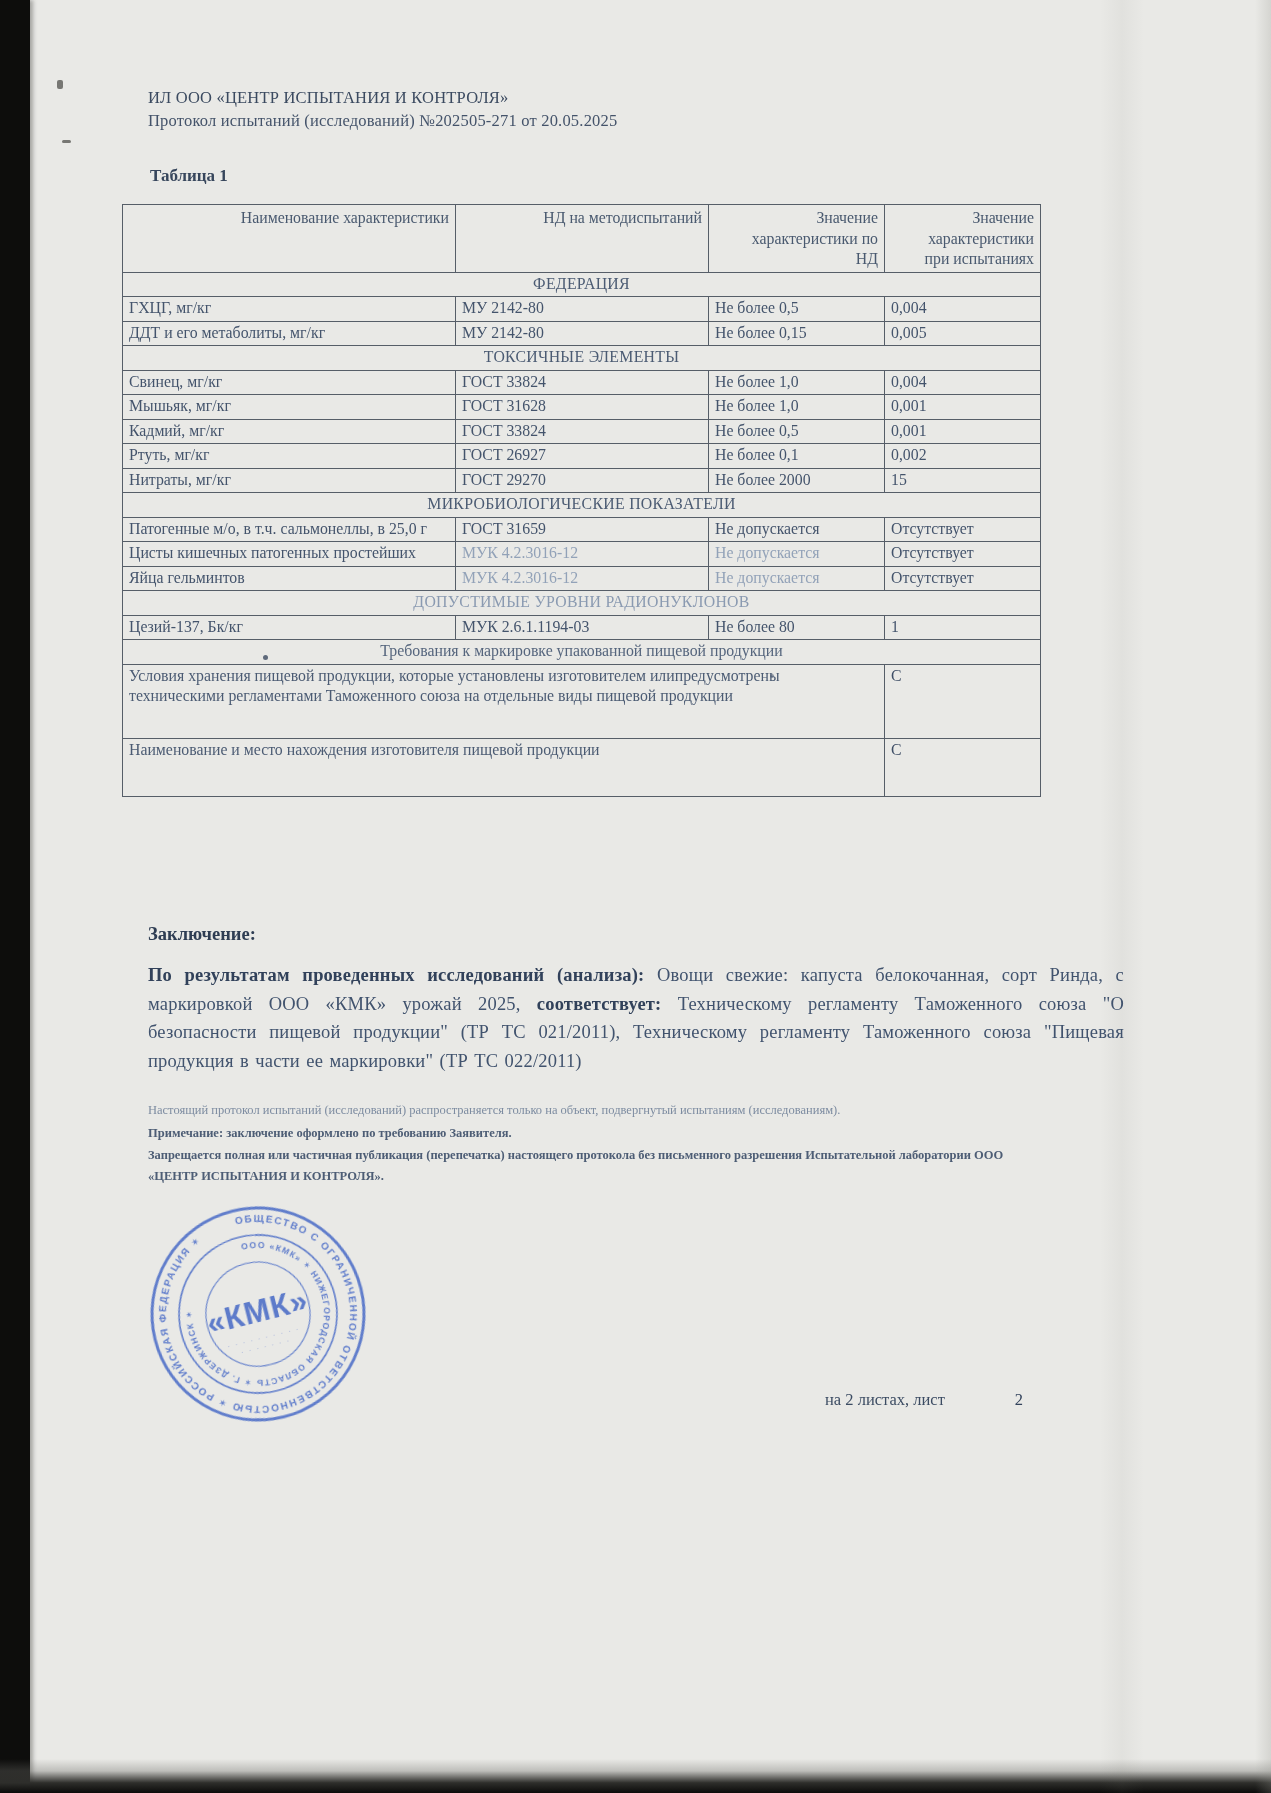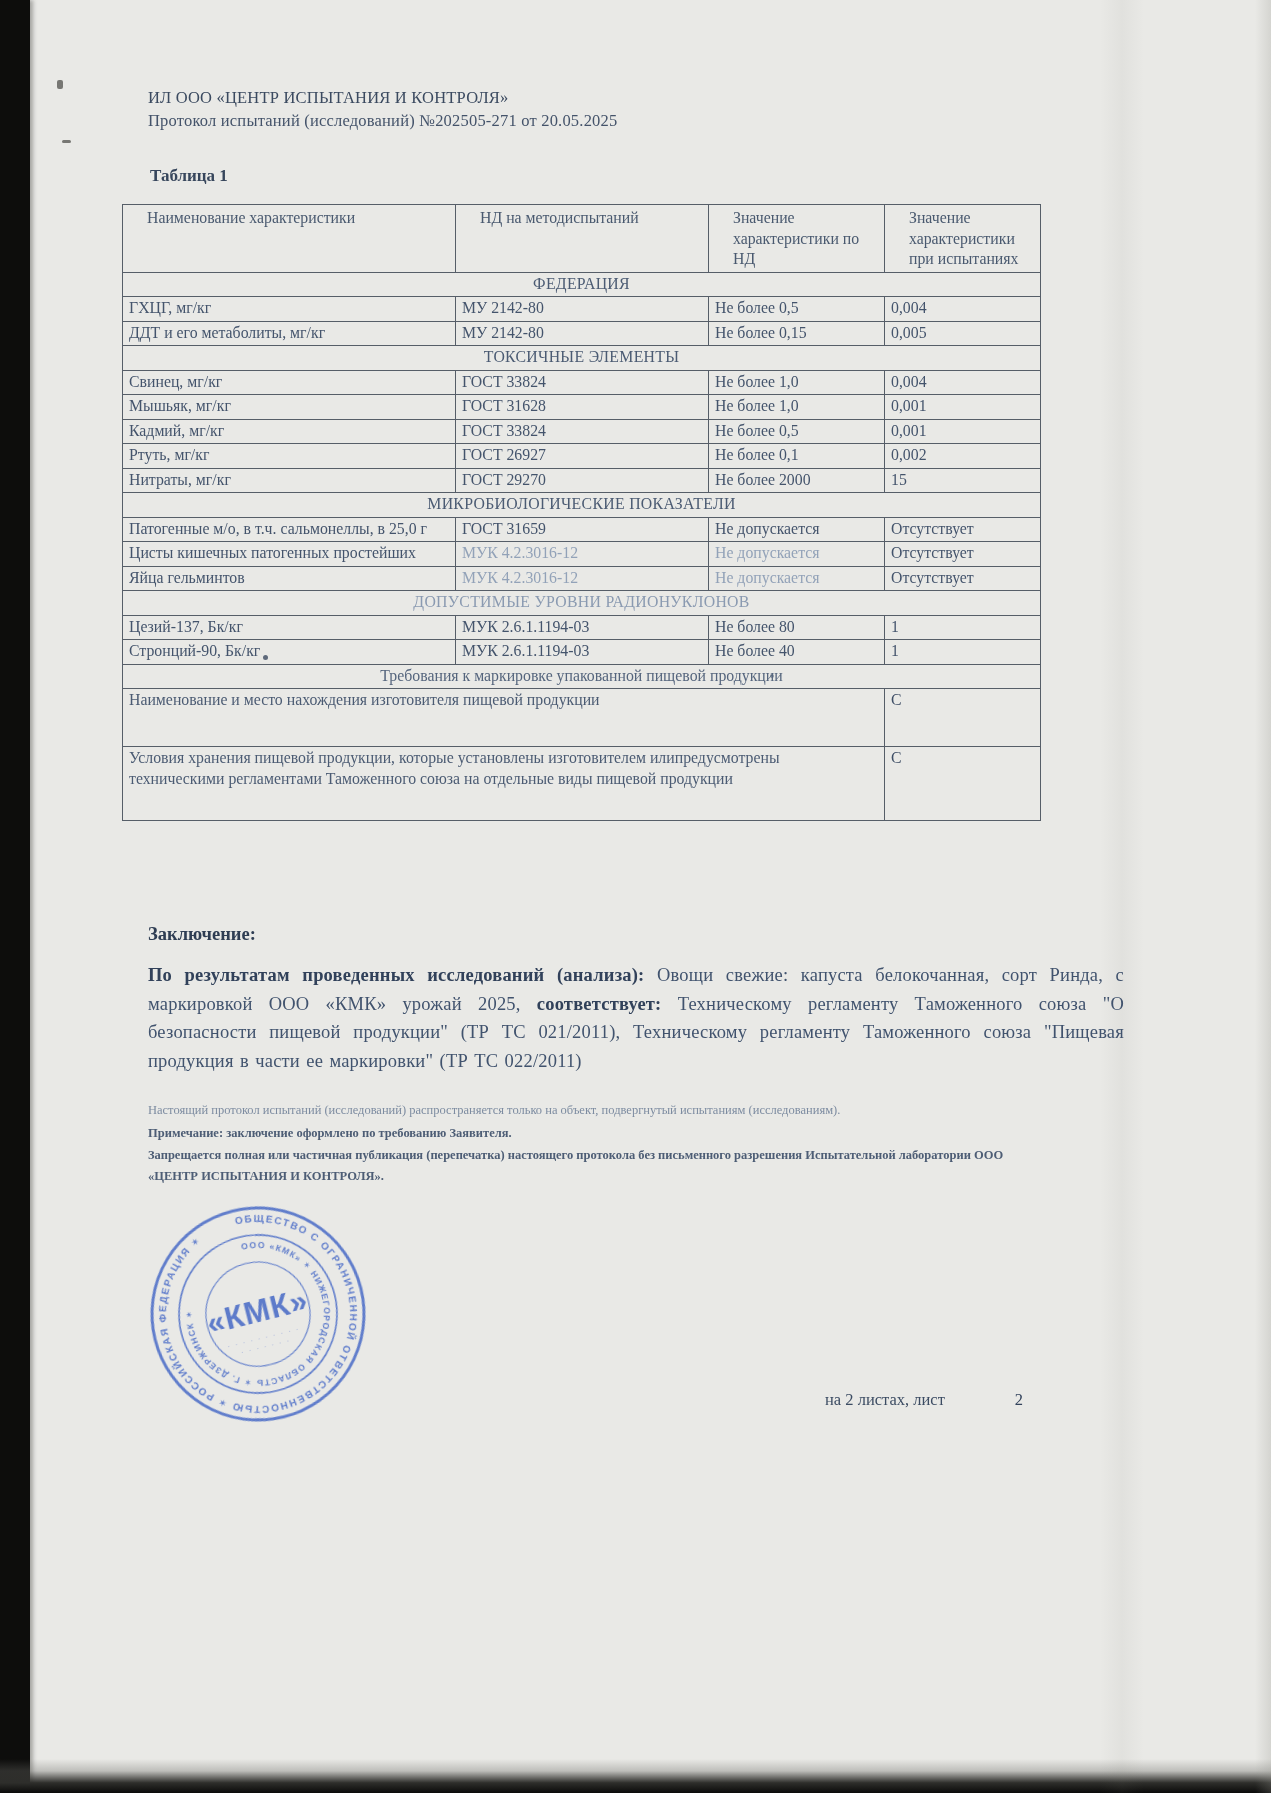--- a/index.html
+++ b/index.html
@@ -36,21 +36,21 @@
     font-size:15.8px;color:#44546c;
   }
   .results-table col.c1{width:333px;}
   .results-table col.c2{width:253px;}
   .results-table col.c3{width:176px;}
   .results-table col.c4{width:156px;}
   .results-table th,.results-table td{
     border:1px solid #565e68;padding:1px 6px 2px;line-height:20.5px;
     vertical-align:top;font-weight:normal;white-space:pre-line;overflow:hidden;
   }
-  .results-table thead th{text-align:left;height:58px;padding-top:3px;color:#49596f;padding-left:24px;}
+  .results-table thead th{text-align:right;height:58px;padding-top:3px;color:#49596f;padding-left:24px;}
   .section-title{text-align:center;color:#4b5b73;letter-spacing:.3px;}
   tr.sec-faded .section-title{color:#8a9ab1;}
   tr.row-faded td:nth-child(2),tr.row-faded td:nth-child(3){color:#92a2b8;}
   .marking-header td{text-align:center;color:#55657d;}
   .mrow td{vertical-align:top;}
   .mrow-0{height:74px;}
   .mrow-1{height:58px;}
   .mark-text{color:#4b5b73;}
   .mark-val{padding-left:26px;color:#3e4e66;}
 
@@ -185,35 +185,29 @@
         </tr>
         <tr class="section-row sec-faded">
           <td class="section-title" colspan="4">ДОПУСТИМЫЕ УРОВНИ РАДИОНУКЛОНОВ</td>
         </tr>
         <tr>
           <td>Цезий-137, Бк/кг</td>
           <td>МУК 2.6.1.1194-03</td>
           <td>Не более 80</td>
           <td>1</td>
         </tr>
-        <tr>
-          <td>Стронций-90, Бк/кг</td>
-          <td>МУК 2.6.1.1194-03</td>
-          <td>Не более 40</td>
-          <td>1</td>
-        </tr>
         <tr class="marking-header">
           <td colspan="4">Требования к маркировке упакованной пищевой продукции</td>
         </tr>
+        <tr class="mrow mrow-0">
+          <td class="mark-text" colspan="3">Условия хранения пищевой продукции, которые установлены изготовителем илипредусмотрены техническими регламентами Таможенного союза на отдельные виды пищевой продукции</td>
+          <td class="mark-val">С</td>
+        </tr>
         <tr class="mrow mrow-1">
           <td class="mark-text" colspan="3">Наименование и место нахождения изготовителя пищевой продукции</td>
-          <td class="mark-val">С</td>
-        </tr>
-        <tr class="mrow mrow-0">
-          <td class="mark-text" colspan="3">Условия хранения пищевой продукции, которые установлены изготовителем илипредусмотрены техническими регламентами Таможенного союза на отдельные виды пищевой продукции</td>
           <td class="mark-val">С</td>
         </tr>
       </tbody>
   </table>
 
   <section class="conclusion">
     <div class="conclusion-title">Заключение:</div>
     <p class="conclusion-text" id="conclusion-text"><span class="b">По результатам проведенных исследований (анализа): </span><span>Овощи свежие: капуста белокочанная, сорт Ринда, с маркировкой ООО «КМК» урожай 2025, </span><span class="b">соответствует: </span><span>Техническому регламенту Таможенного союза "О безопасности пищевой продукции" (ТР ТС 021/2011), Техническому регламенту Таможенного союза "Пищевая продукция в части ее маркировки" (ТР ТС 022/2011)</span></p>
   </section>
 

